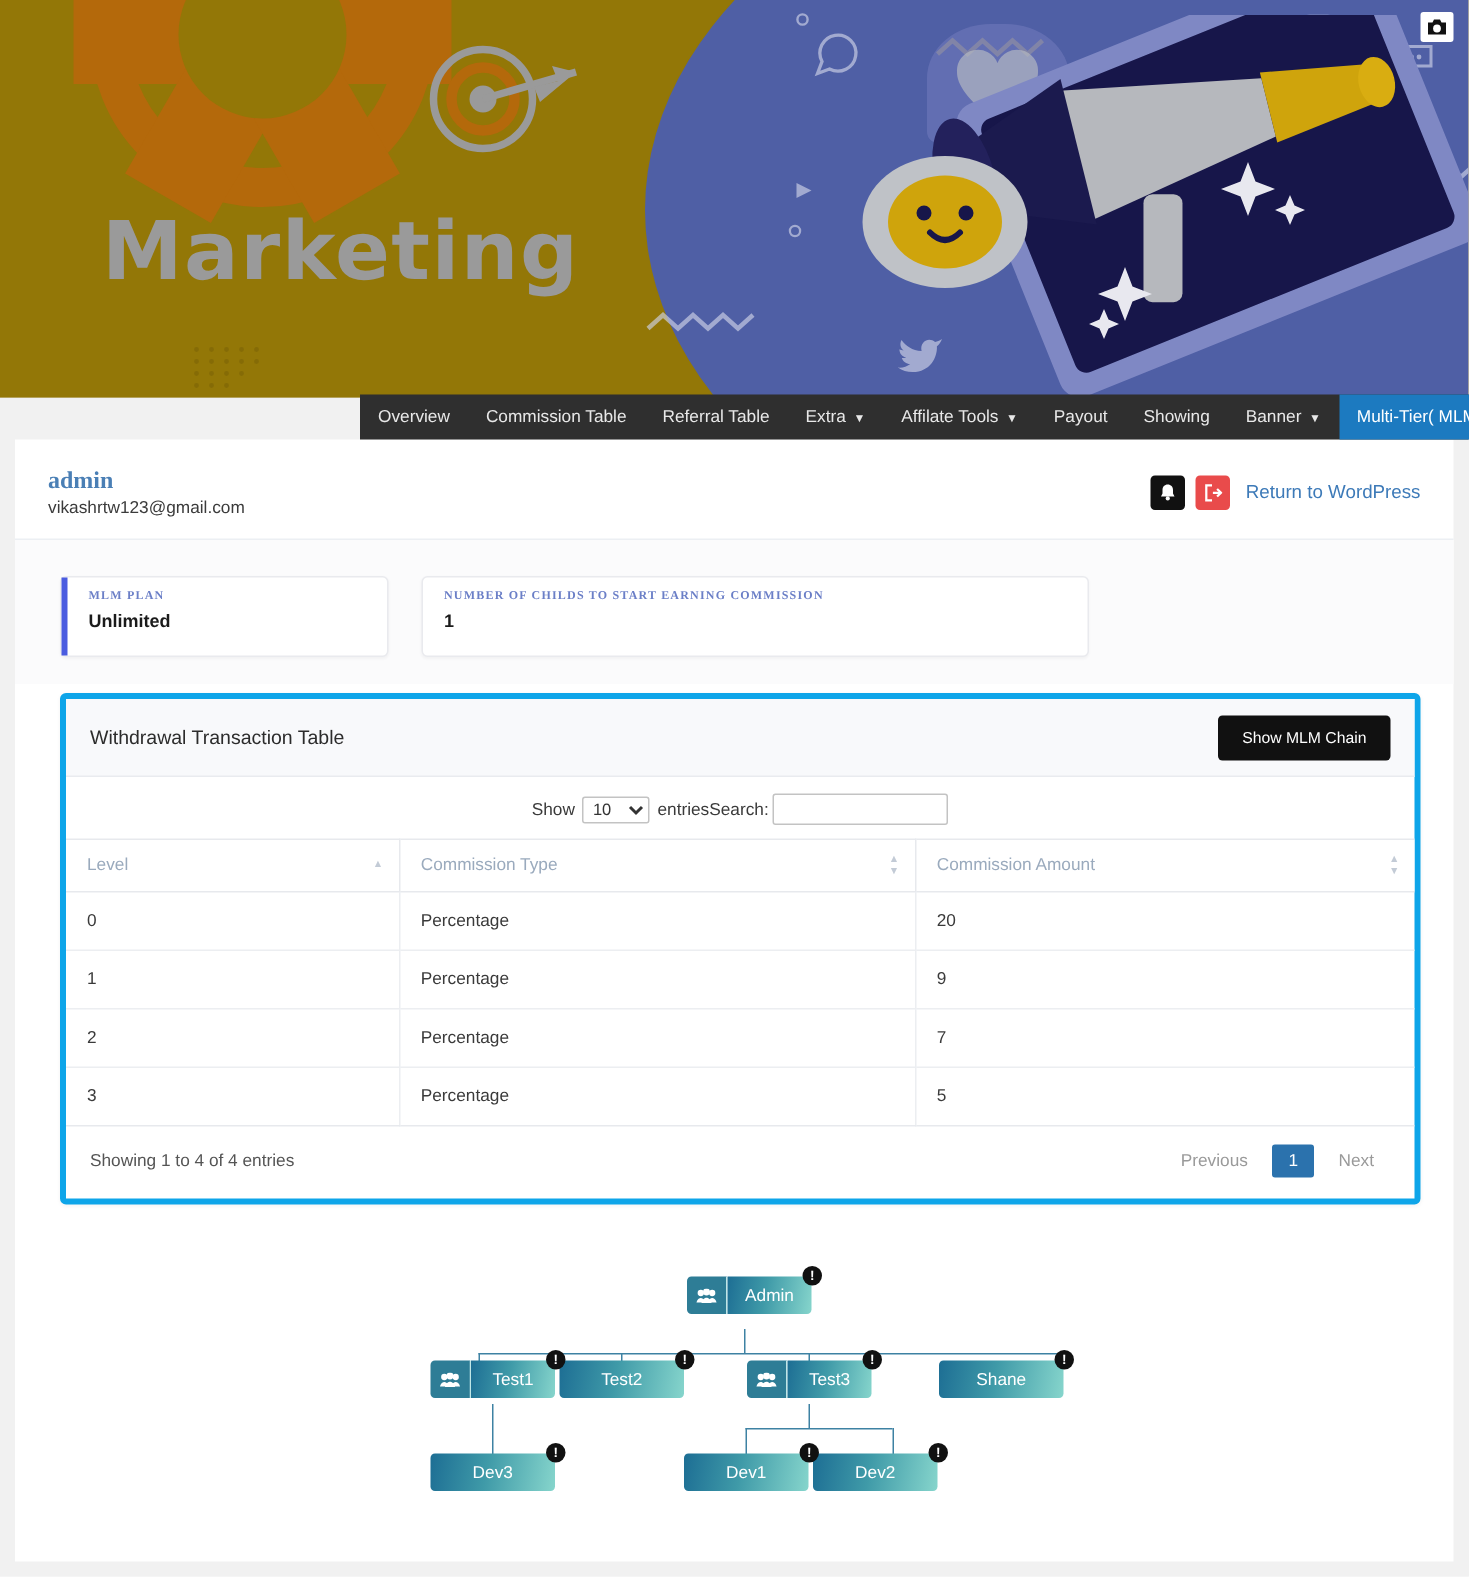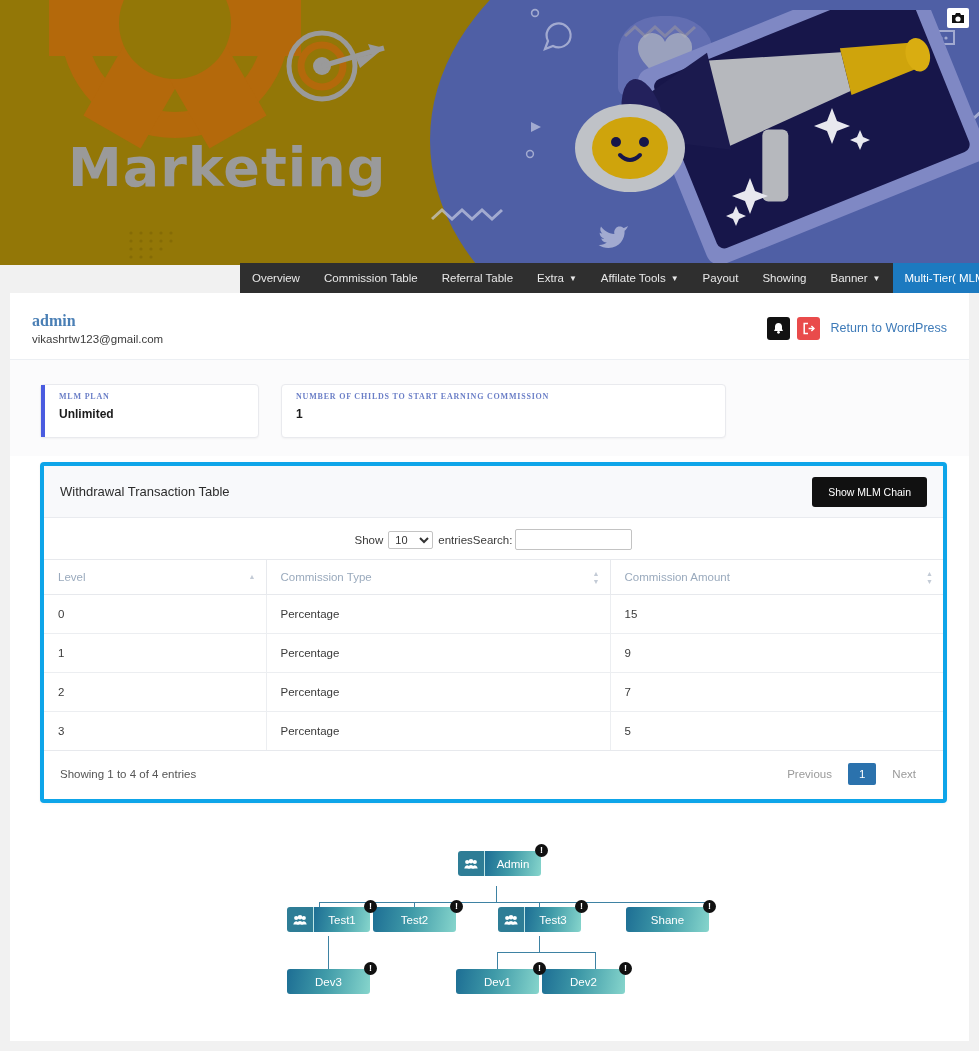--- a/index.html
+++ b/index.html
@@ -522,21 +522,21 @@
                 <span>▲</span>
                 <span>▼</span>
               </span>
           </th>
         </tr>
       </thead>
       <tbody>
         <tr>
           <td>0</td>
           <td>Percentage</td>
-          <td>15</td>
+          <td>20</td>
         </tr>
         <tr>
           <td>1</td>
           <td>Percentage</td>
           <td>9</td>
         </tr>
         <tr>
           <td>2</td>
           <td>Percentage</td>
           <td>7</td>

